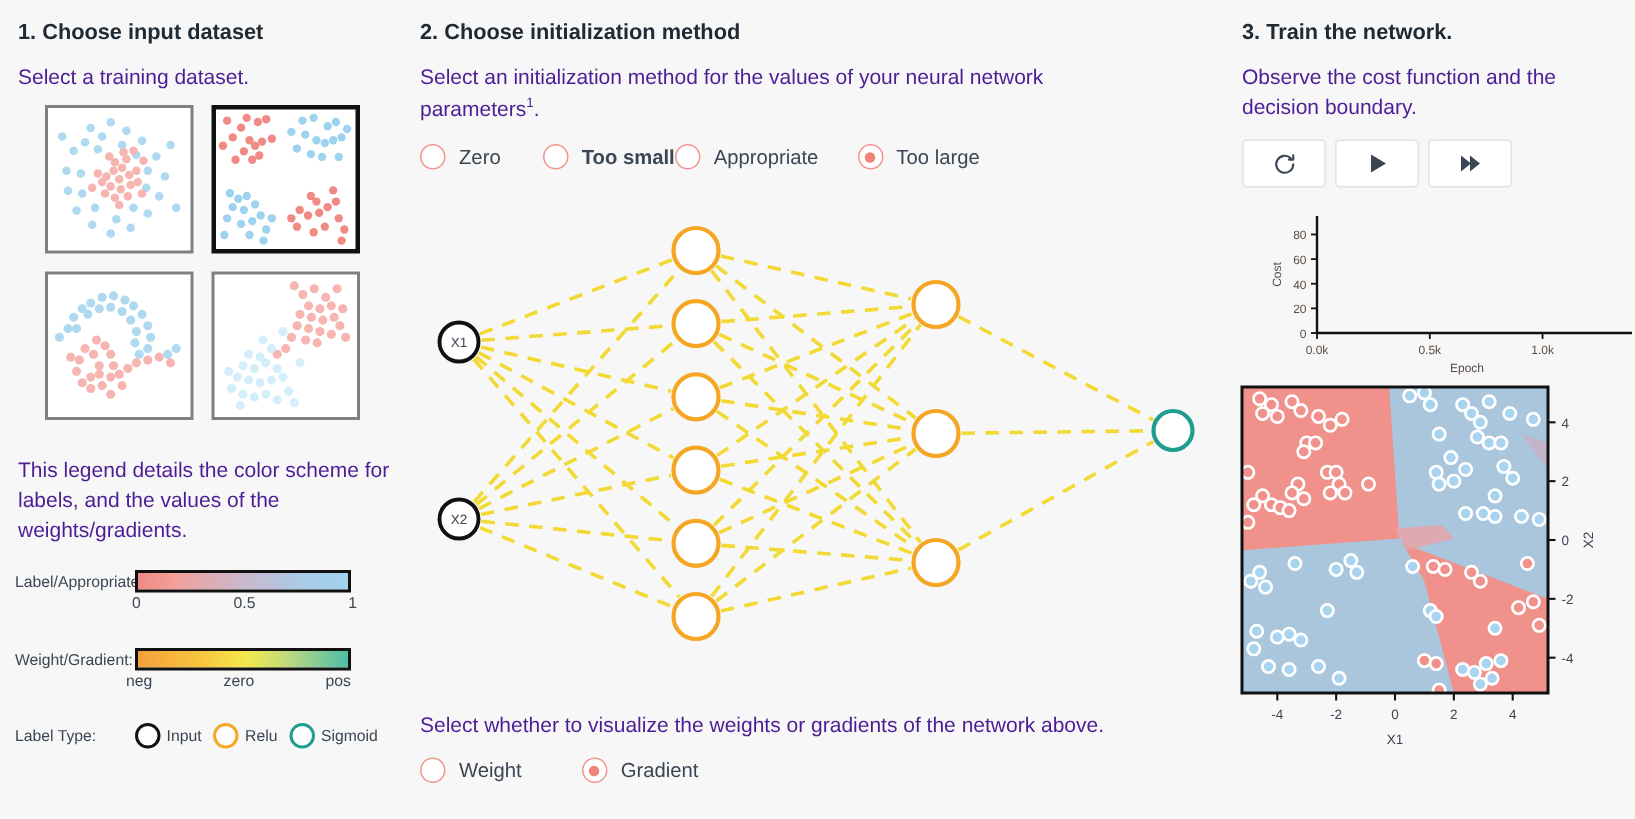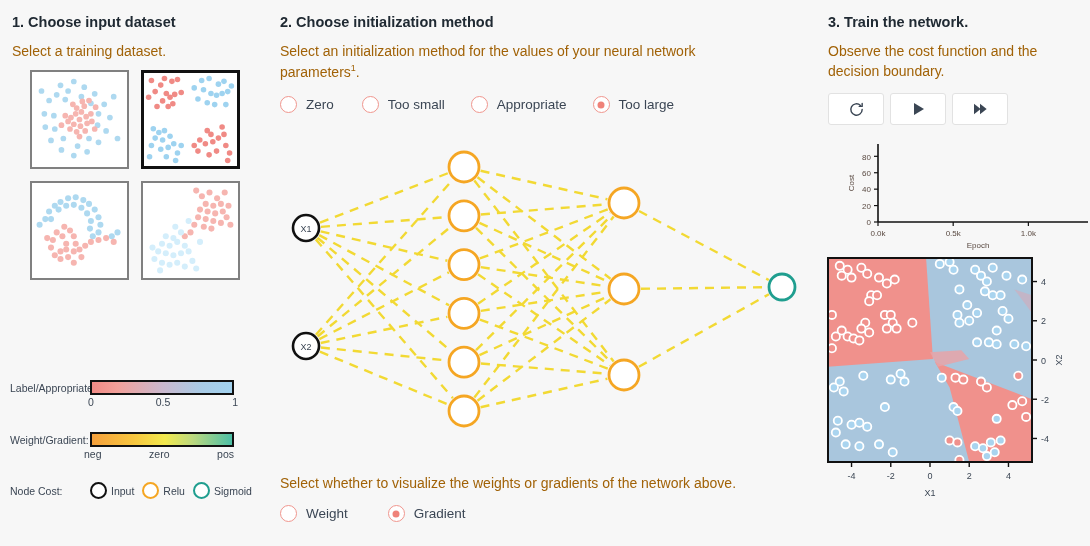--- a/index.html
+++ b/index.html
@@ -10,21 +10,21 @@
     color:#2e3440;
     overflow:hidden;
     position:relative;
   }
   .col{position:absolute;top:0;height:526px;}
   #col-left{left:0;width:270px;}
   #col-mid{left:270px;width:550px;}
   #col-right{left:820px;width:270px;}
 
   .h3{font-size:14.5px;font-weight:bold;color:#202a33;margin:0;}
-  .desc{font-size:14px;color:#a16207;line-height:1.42;margin:0;}
+  .desc{font-size:14px;color:#4c1d95;line-height:1.42;margin:0;}
 
   
   #left-title{position:absolute;left:12px;top:14px;}
   #left-desc{position:absolute;left:12px;top:42px;width:250px;}
   #dataset-grid{position:absolute;left:30px;top:70px;width:230px;}
   .ds-row{display:flex;gap:12px;margin-bottom:12px;}
   .ds-thumb{
     width:99px;height:99px;background:#ffffff;position:relative;
     box-sizing:border-box;border:2px solid #808080;cursor:pointer;
     overflow:hidden;
@@ -337,20 +337,21 @@
               <circle cx="34" cy="46" r="3.2"></circle>
             <circle cx="48" cy="40" r="3.2"></circle>
               <circle cx="18" cy="92" r="3.2"></circle>
               <circle cx="60" cy="62" r="3.2"></circle>
           </g>
         </svg>
       </div>
     </div>
   </div>
 
+  <p class="desc" id="legend-desc">This legend details the color scheme for labels, and the values of the weights/gradients.</p>
 
   <div class="legend-row" id="legend-label-row">
     <span class="legend-cap">Label/Appropriate:</span>
     <span class="bar" id="bar-label"></span>
   </div>
   <div class="ticks" id="ticks-label">
     <span>0</span>
     <span>0.5</span>
     <span>1</span>
   </div>
@@ -359,21 +360,21 @@
     <span class="legend-cap">Weight/Gradient:</span>
     <span class="bar" id="bar-weight"></span>
   </div>
   <div class="ticks" id="ticks-weight">
     <span>neg</span>
     <span>zero</span>
     <span>pos</span>
   </div>
 
   <div id="node-type-row">
-    <span id="node-type-cap">Node Cost:</span>
+    <span id="node-type-cap">Label Type:</span>
     <span class="nt-item">
       <span class="nt-circle" style="border:2.4px solid #111111;"></span>
       <span class="nt-lab">Input</span>
     </span>
     <span class="nt-item">
       <span class="nt-circle" style="border:2.4px solid #f5a623;"></span>
       <span class="nt-lab">Relu</span>
     </span>
     <span class="nt-item">
       <span class="nt-circle" style="border:2.4px solid #1f9e8f;"></span>
@@ -386,21 +387,21 @@
   <h3 class="h3" id="mid-title">2. Choose initialization method</h3>
   <p class="desc" id="mid-desc">
     <span>Select an initialization method for the values of your neural network parameters<sup style="font-size: 9px;">1</sup>.</span>
   </p>
 
   <div id="init-radios">
     <label class="radio-item" style="margin-right:28px;">
       <span class="radio"></span>
       <span class="radio-lab">Zero</span>
     </label>
-    <label class="radio-item" style="margin-right:26px;">
+    <label class="radio-item" style="font-weight:bold;">
       <span class="radio"></span>
       <span class="radio-lab">Too small</span>
     </label>
     <label class="radio-item" style="margin-right:26px;">
       <span class="radio"></span>
       <span class="radio-lab">Appropriate</span>
     </label>
     <label class="radio-item">
       <span class="radio checked"></span>
       <span class="radio-lab">Too large</span>

